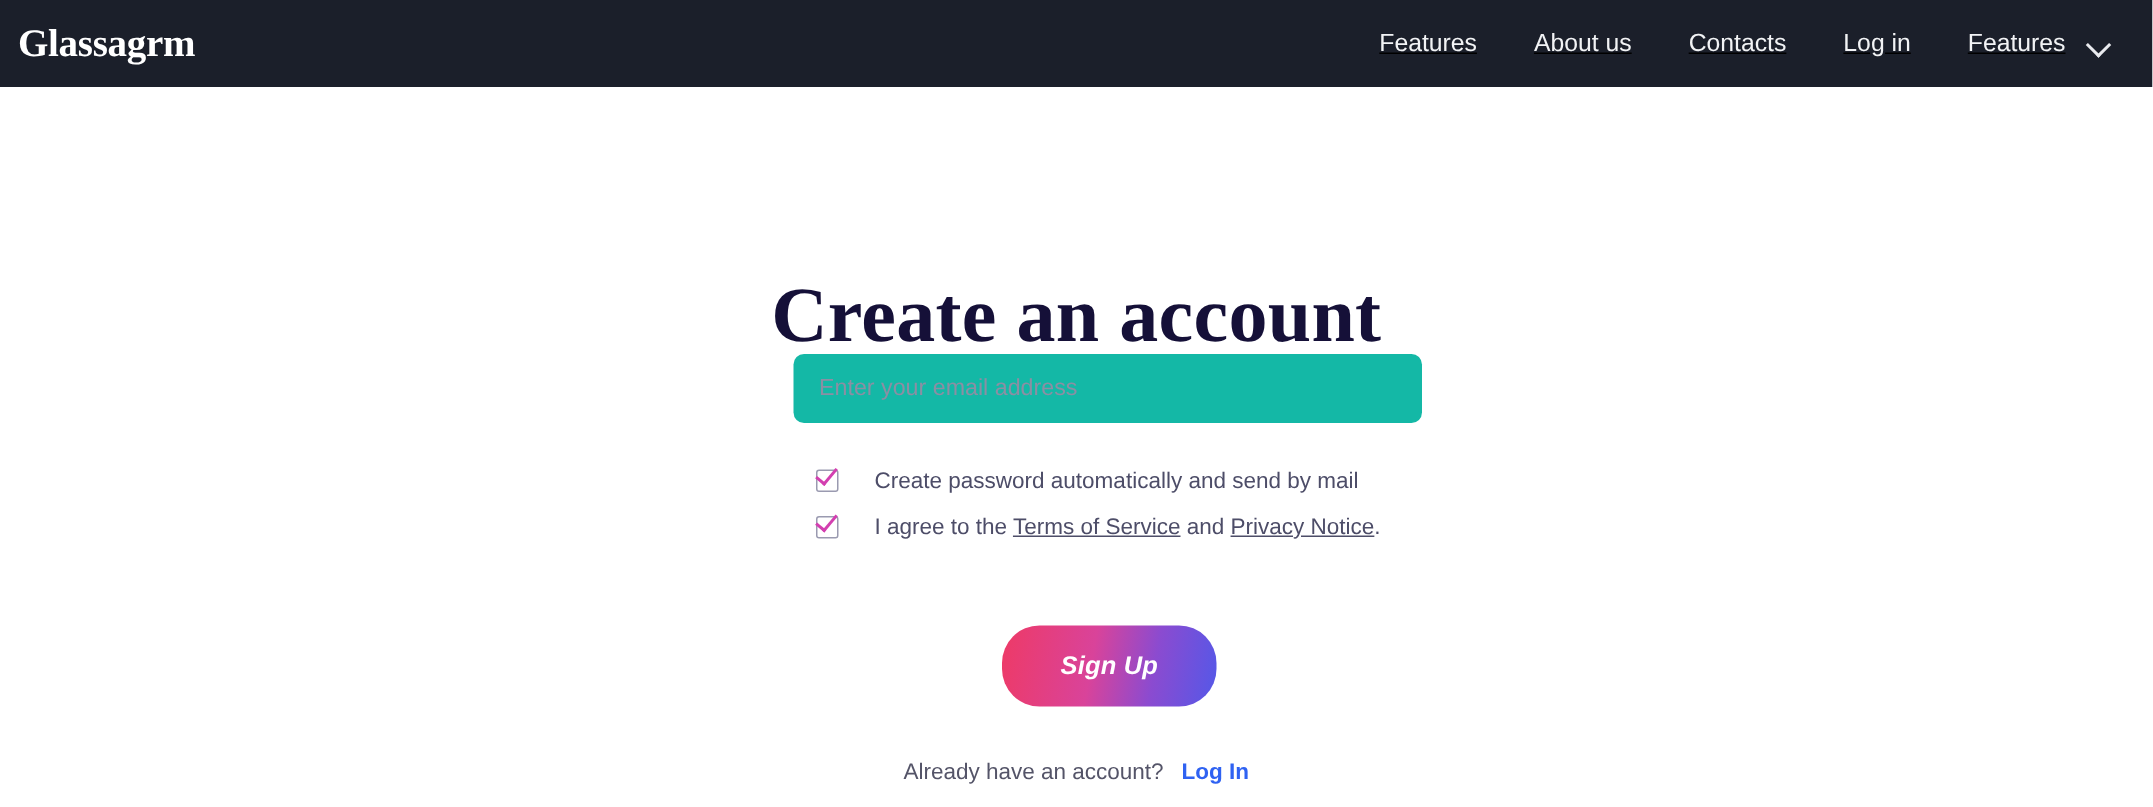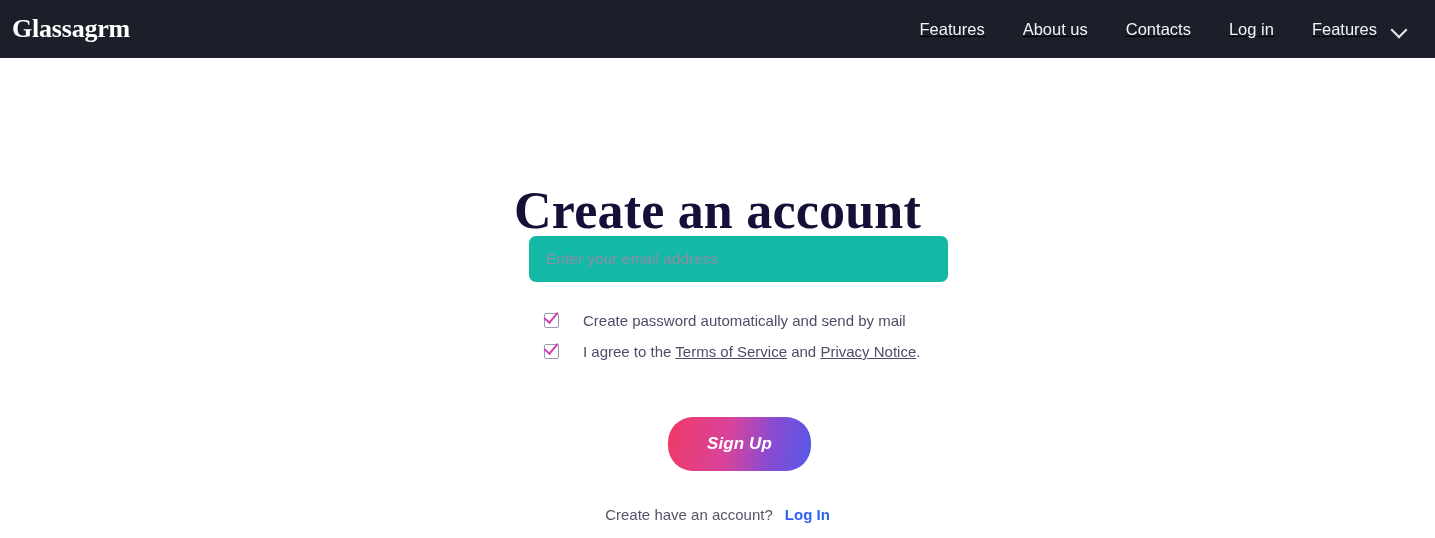--- a/index.html
+++ b/index.html
@@ -261,16 +261,16 @@
         <span class="tick"></span>
       </span>
       <span class="option-label"><span>I agree to the </span><a class="inline-link">Terms of Service</a><span> and </span><a class="inline-link">Privacy Notice</a><span>.</span></span>
     </div>
 
   </div>
 
   <button class="signup-button">Sign Up</button>
 
   <div class="login-prompt">
-    <span>Create have an account?</span><a class="login-link">Log In</a>
+    <span>Already have an account?</span><a class="login-link">Log In</a>
   </div>
 
 </main>
 
 </body></html>

